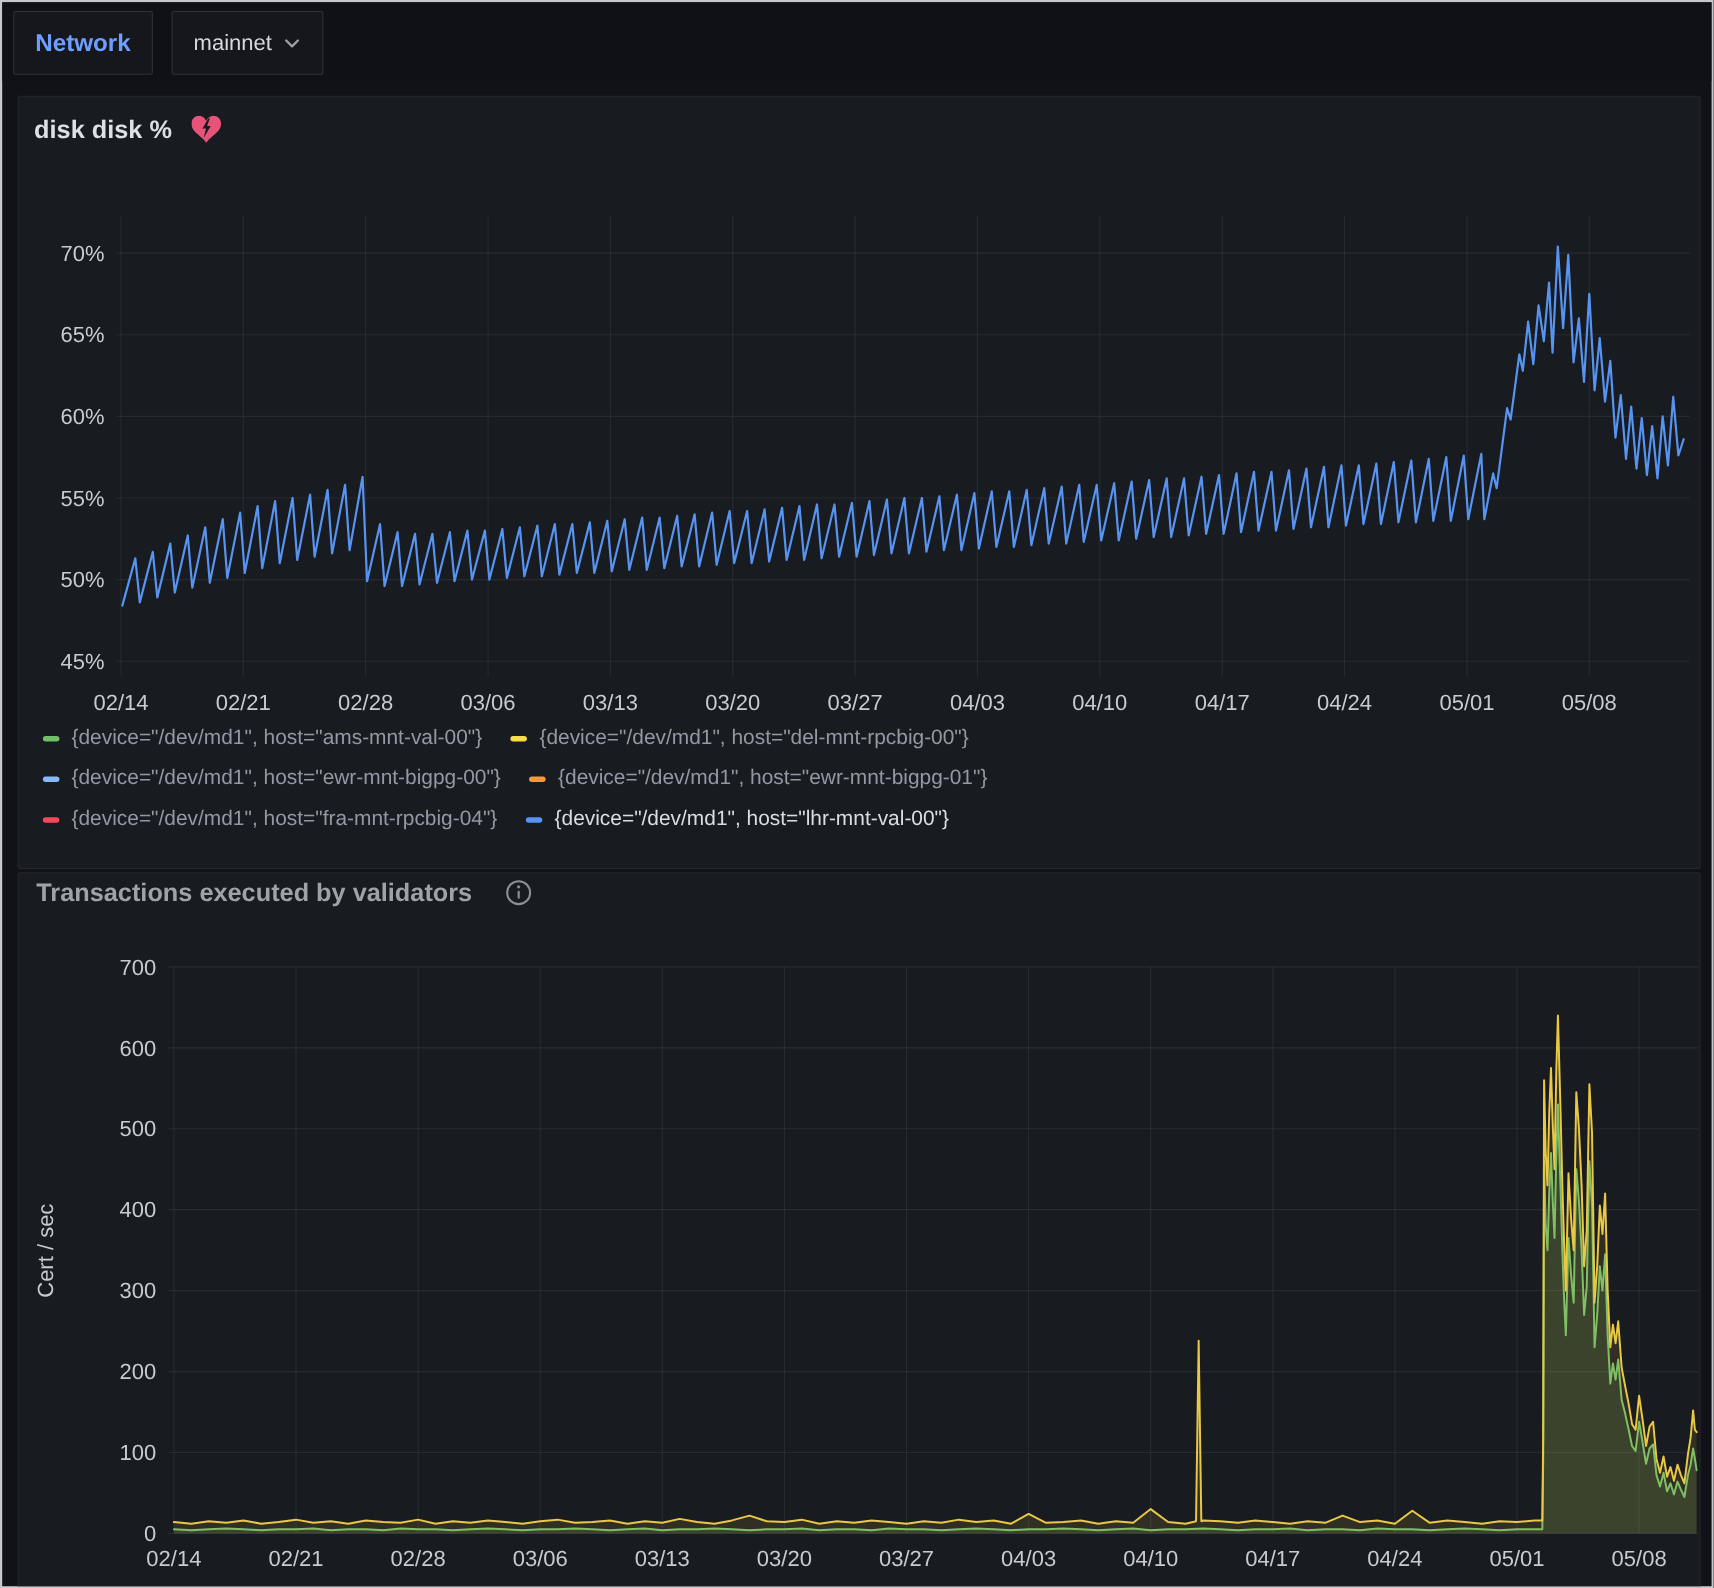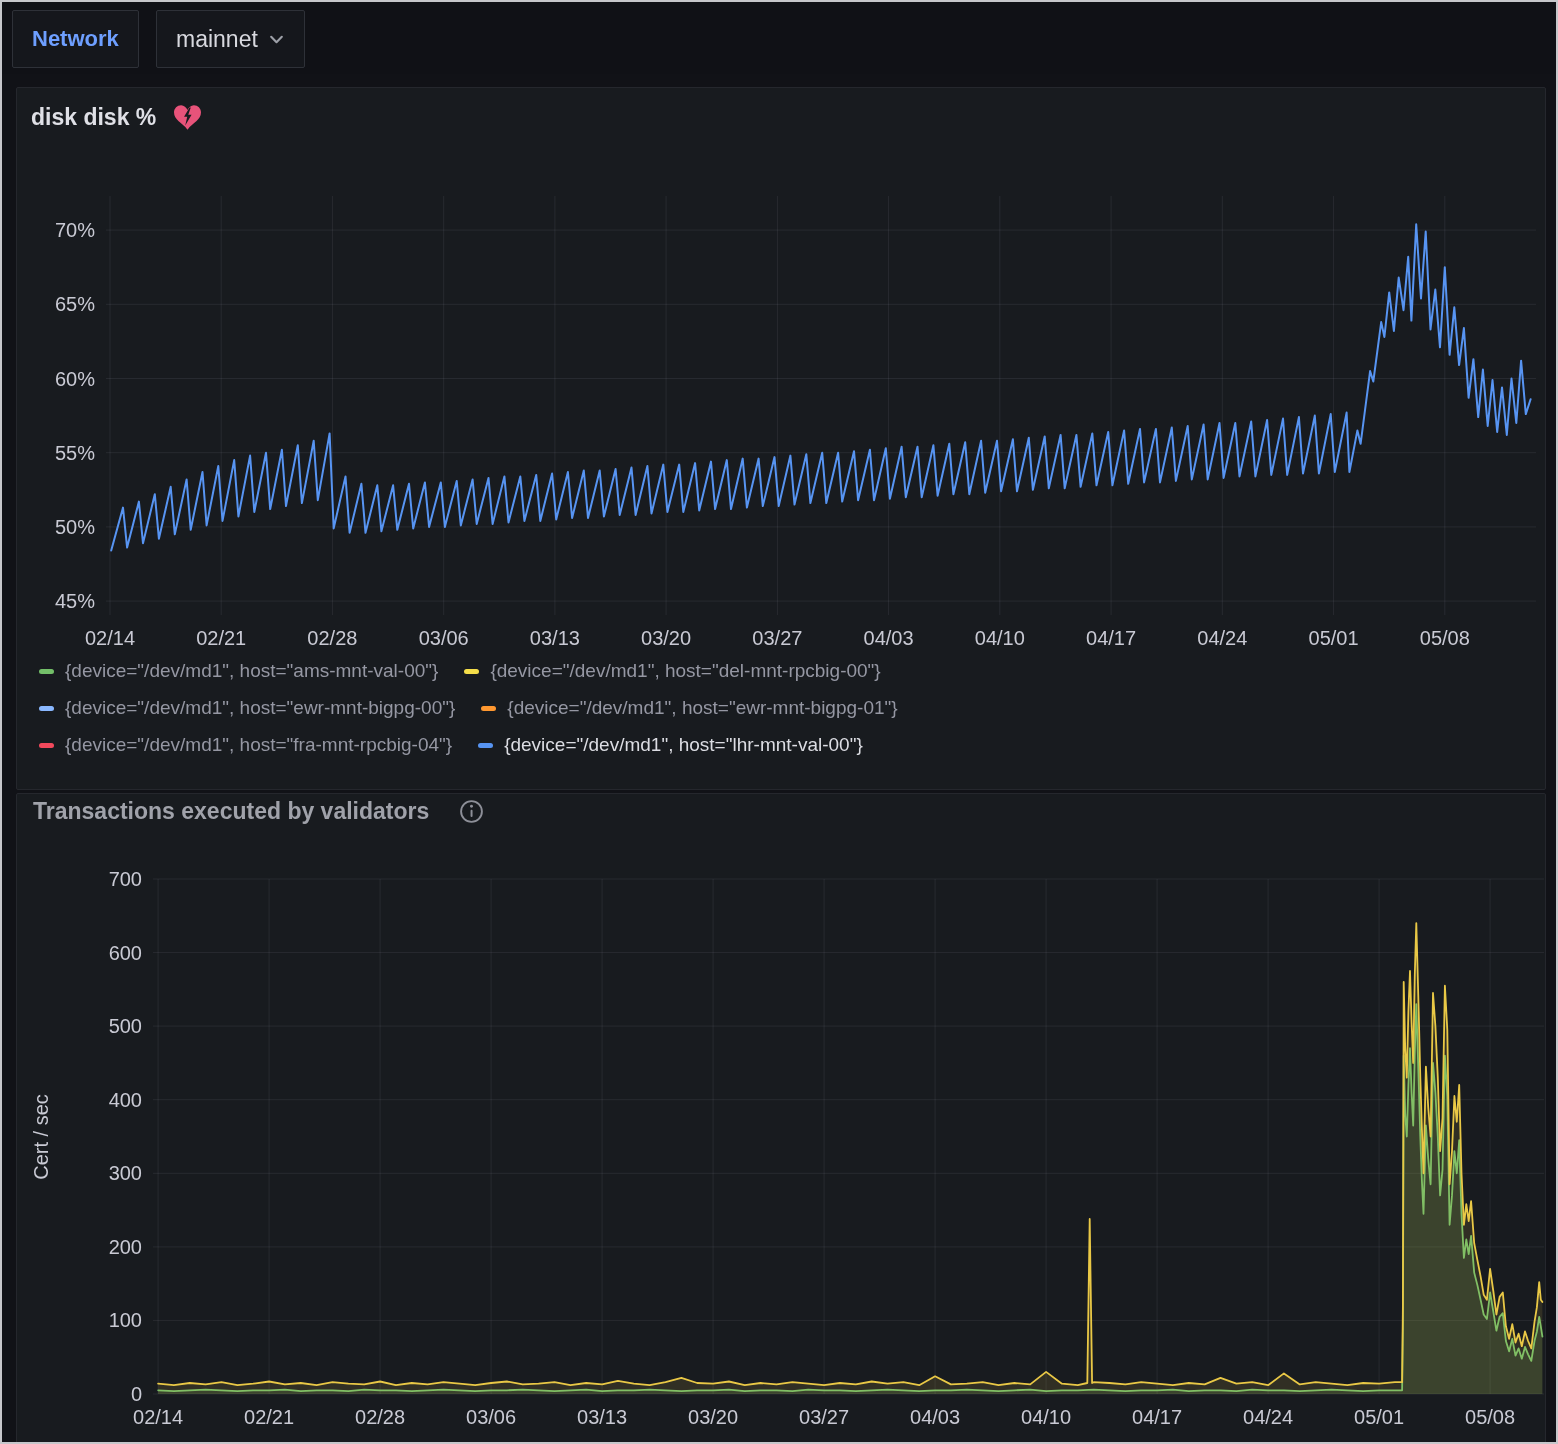--- a/index.html
+++ b/index.html
@@ -11,21 +11,21 @@
   }
   
   .toolbar{position:absolute;left:0;top:0;width:100%;height:72px;background:#101116;}
   .varbox{
     position:absolute;top:8px;height:58px;display:flex;align-items:center;
     background:#15171c;border:1px solid #2e3138;border-radius:2px;padding:0 19px;
   }
   .varbox.network{left:10px;}
   .varbox.value{left:154px;gap:10px;}
   .network-label{color:#6e9fff;font-size:22px;font-weight:600;}
-  .value-label{color:#d8d9df;font-size:23px;font-weight:500;}
+  .value-label{color:#d8d9df;font-size:20px;font-weight:500;}
   
   .panel{position:absolute;left:14px;width:1530px;background:#181b1f;border:1px solid #25272d;border-radius:2px;}
   .panel1{top:85px;height:703px;}
   .panel2{top:791px;height:651px;}
   .panel-title{position:absolute;font-size:23px;font-weight:600;display:flex;align-items:center;gap:30px;}
   .panel1 .panel-title{left:14px;top:16px;color:#dfe0e6;gap:18px;}
   .panel2 .panel-title{left:16px;top:4px;color:#a0a2aa;}
   .chart-svg{position:absolute;left:0;top:0;}
   .tick{fill:#c9cad4;font-size:20px;font-family:"Liberation Sans",sans-serif;}
   .grid{stroke:rgba(204,204,220,0.09);stroke-width:1;}

